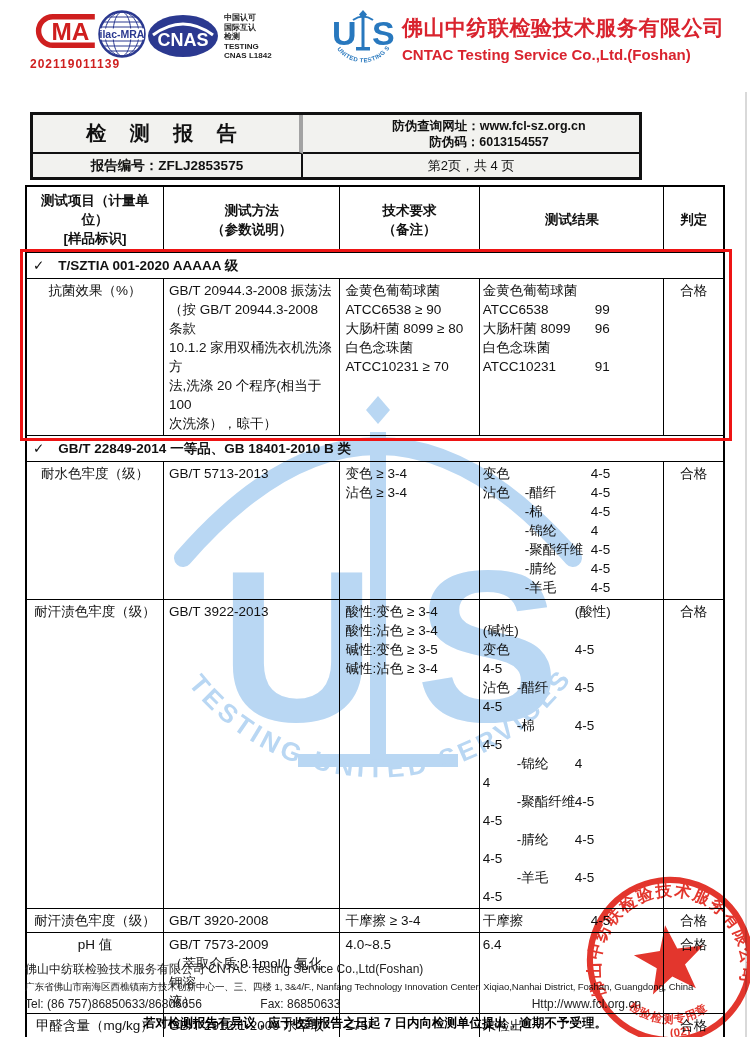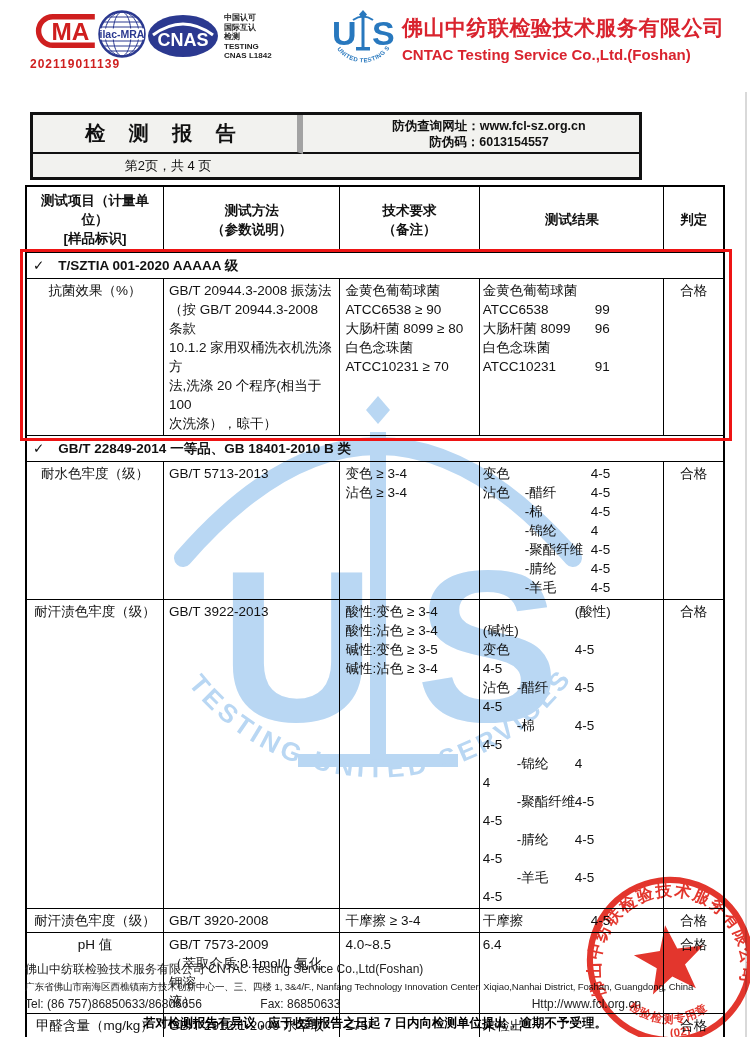--- a/index.html
+++ b/index.html
@@ -17,21 +17,21 @@
   .uts{position:absolute;left:331px;top:7px;}
   .company{position:absolute;left:402px;top:14px;}
   .company-cn{font-size:21px;font-weight:bold;color:#d9232e;letter-spacing:0.5px;white-space:nowrap;}
   .company-en{font-size:15px;font-weight:bold;color:#d9232e;margin-top:4px;white-space:nowrap;}
 
   
   .title-box{position:absolute;left:30px;top:112px;width:606px;height:62px;
              border:3px solid #111;background:#f2f2ef;display:grid;
              grid-template-columns:270px 1fr;grid-template-rows:39px 1fr;}
   .tb-cell{display:flex;flex-direction:column;align-items:center;justify-content:center;}
-  .tb-title{border-right:6px solid #a3a3a3;border-bottom:2px solid #111;font-size:20px;font-weight:bold;letter-spacing:9px;}
+  .tb-title{border-right:4px solid #a3a3a3;border-bottom:2px solid #111;font-size:20px;font-weight:bold;letter-spacing:9px;}
   .tb-antifake{border-bottom:2px solid #111;font-size:12.5px;font-weight:bold;line-height:16px;padding-left:36px;}
   .tb-reportno{border-right:2px solid #111;font-size:13.5px;font-weight:bold;}
   .tb-page{font-size:13px;}
 
   
   .watermark{position:absolute;left:158px;top:386px;z-index:0;pointer-events:none;}
 
   
   table.report{position:absolute;left:25px;top:185px;width:700px;border-collapse:collapse;
                z-index:1;font-size:13.5px;line-height:19px;background:transparent;}
@@ -148,20 +148,21 @@
       <div class="company-en">CNTAC Testing Service Co.,Ltd.(Foshan)</div>
     </div>
   </div>
 
   <div class="title-box">
     <div class="tb-cell tb-title">检 测 报 告</div>
     <div class="tb-cell tb-antifake">
       <div>防伪查询网址：www.fcl-sz.org.cn</div>
       <div>防伪码：6013154557</div>
     </div>
+    <div class="tb-cell tb-reportno">报告编号：ZFLJ2853575</div>
     <div class="tb-cell tb-page">第2页，共 4 页</div>
   </div>
 
   <table class="report">
     <thead>
         <tr>
           <th class="c-item">
             <div>测试项目（计量单位）</div>
             <div>[样品标识]</div>
           </th>

